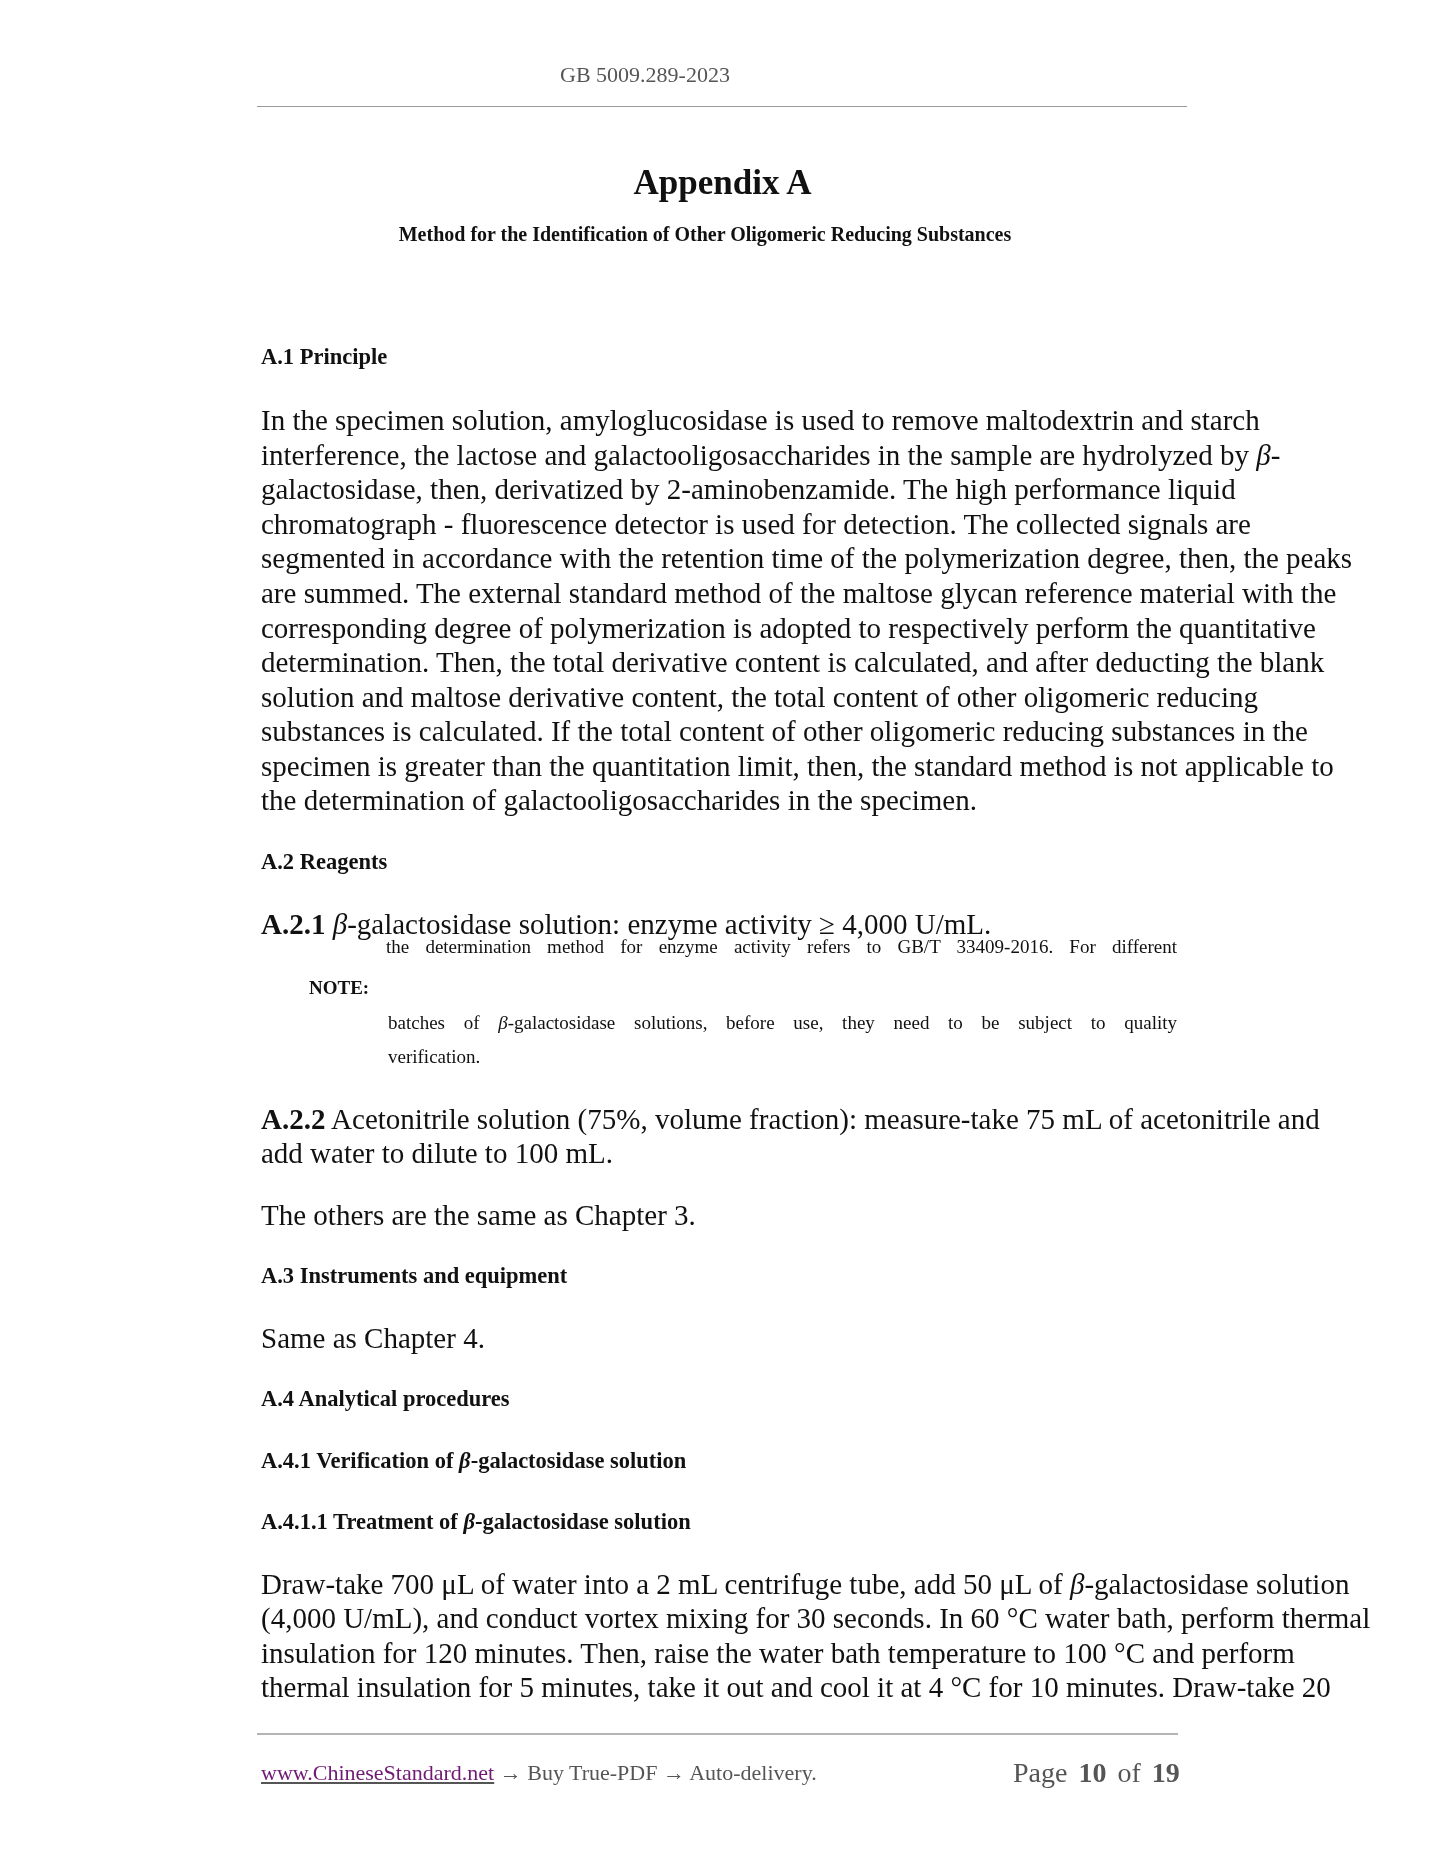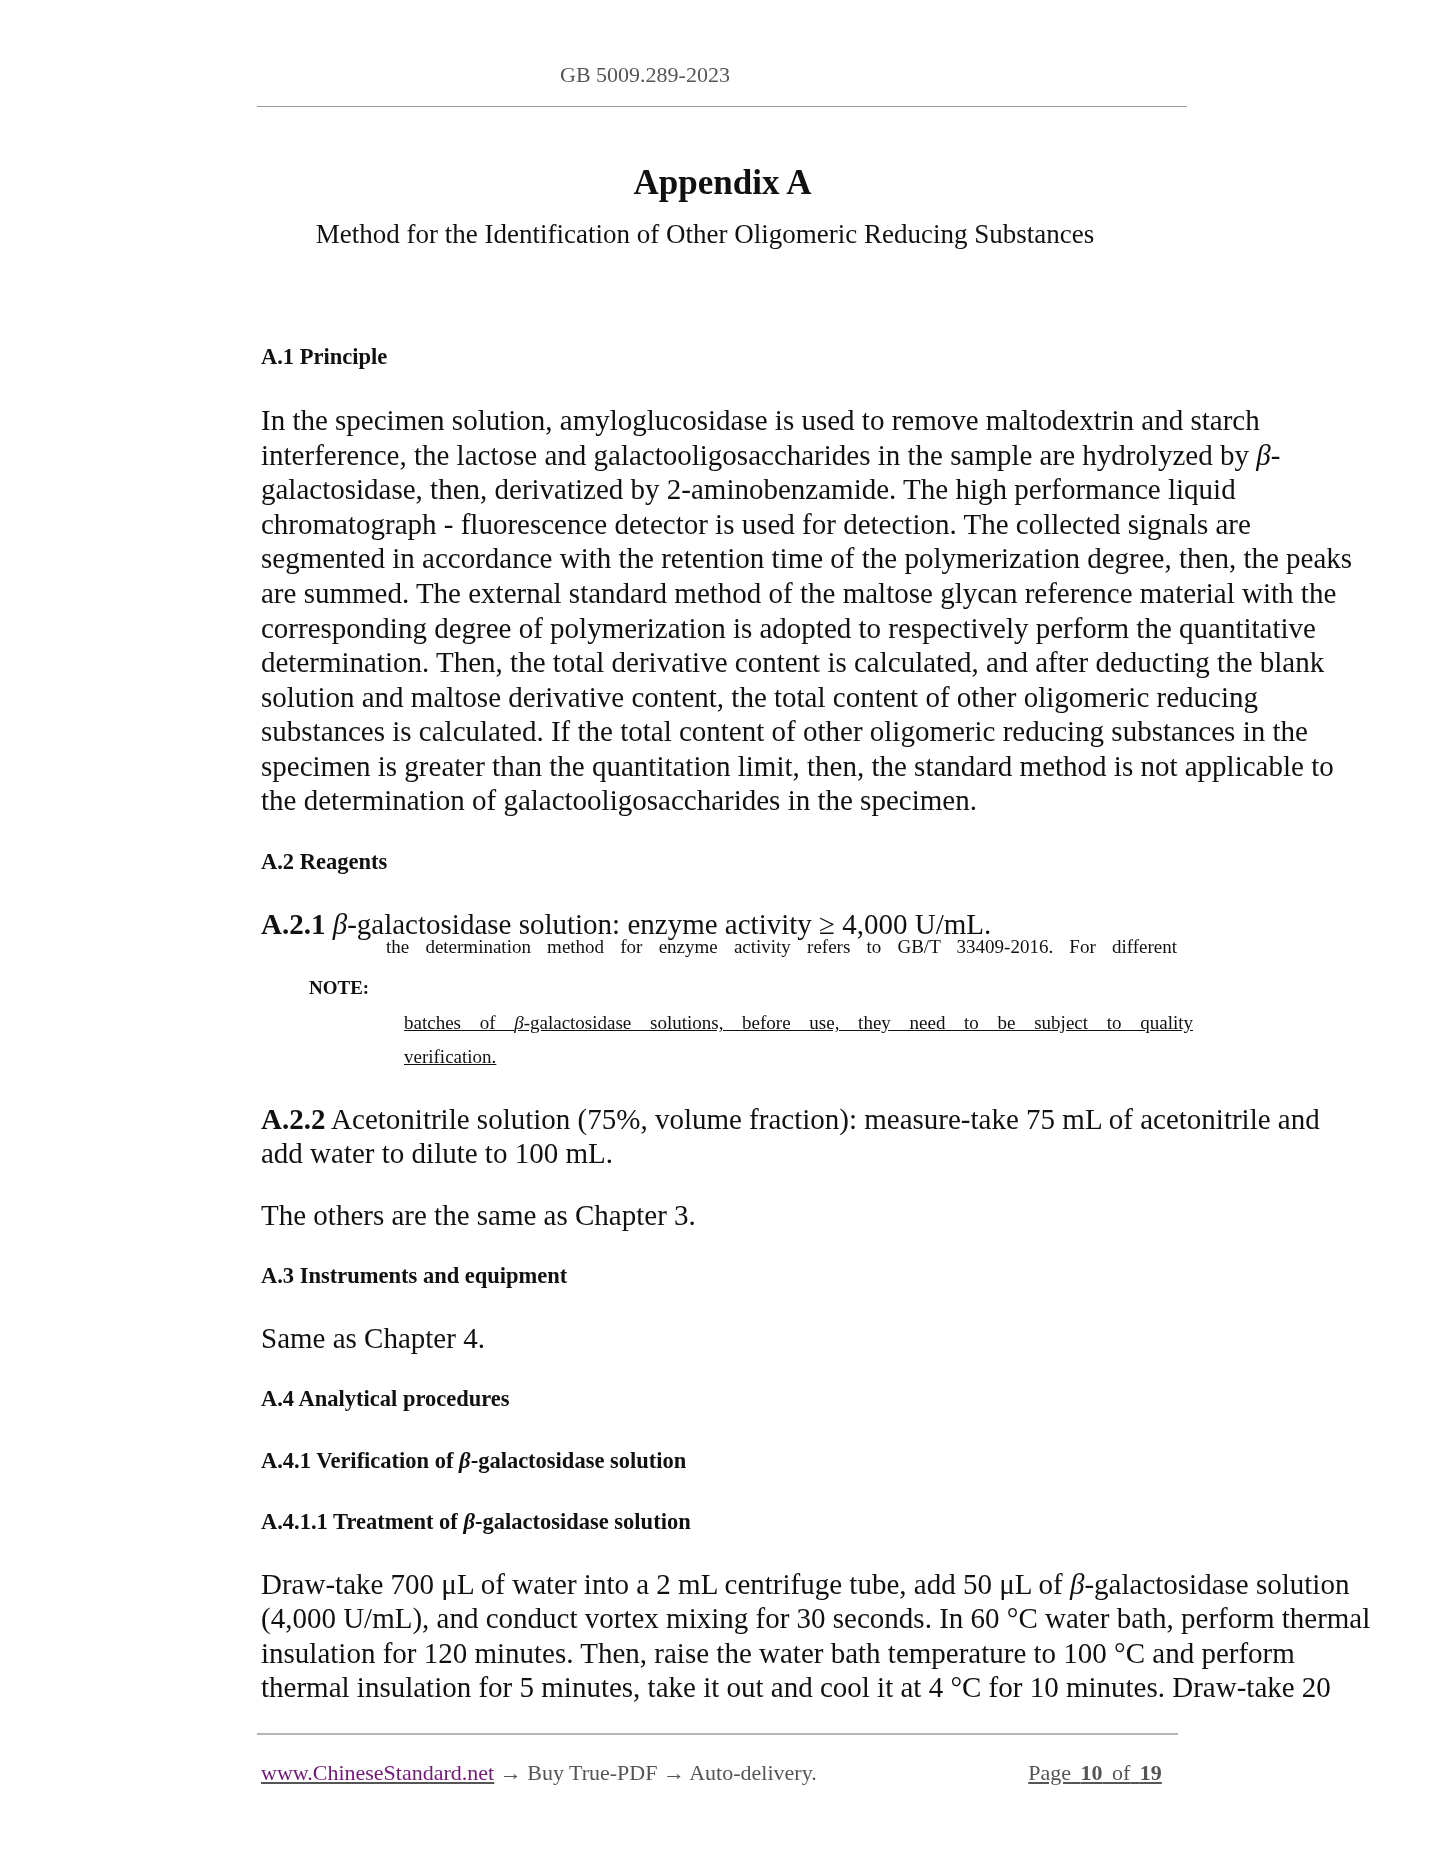--- a/index.html
+++ b/index.html
@@ -5,37 +5,37 @@
   html, body { margin: 0; padding: 0; background: #ffffff; }
   body { width: 1445px; height: 1870px; position: relative; overflow: hidden;
          font-family: "Liberation Serif", "DejaVu Serif", serif; color: #111; }
   .abs { position: absolute; }
   .header-title { left: 0; width: 1290px; top: 60px; text-align: center;
                   font-size: 22px; color: #555; line-height: 30px; }
   .hr-top { left: 257px; width: 930px; top: 106px; height: 0; border-top: 1.5px solid #9a9a9a; }
   .app-title { left: 0; width: 1445px; top: 162px; text-align: center;
                font-size: 35px; font-weight: bold; line-height: 42px; }
   .app-sub { left: 0; width: 1410px; top: 219px; text-align: center;
-             font-size: 27px; font-weight: normal; line-height: 30px; }
+             font-size: 20px; font-weight: bold; line-height: 30px; }
   .content { left: 261px; width: 916px; }
   .h { font-size: 22.5px; font-weight: bold; line-height: 30px; white-space: nowrap; }
   .line { font-size: 29px; line-height: 30px; height: 30px; white-space: nowrap;
           text-align: justify; text-align-last: justify; }
   .line.last { text-align: left; text-align-last: left; }
   .note-label { left: 309px; font-size: 19px; font-weight: bold; line-height: 26px; }
   .note-line { left: 386px; width: 791px; font-size: 19px; line-height: 26px; height: 26px;
                white-space: nowrap; text-align: justify; text-align-last: justify; }
-  .note-line.cont { left: 404px; width: 789px; text-decoration: underline; }
+  .note-line.cont { left: 388px; width: 789px; }
   .note-line.last { text-align: left; text-align-last: left; }
   .beta { font-style: italic; }
   .hr-bot { left: 257px; width: 921px; top: 1733px; height: 0; border-top: 2px solid #b4b4b4; }
   .footer-left { left: 261px; top: 1759px; font-size: 22px; color: #555; line-height: 28px; white-space: nowrap; }
   .footer-link { color: #701a75; text-decoration: underline; text-decoration-color: #555; }
-  .footer-right { left: 1013px; width: 164px; top: 1759px; font-size: 22px; color: #555; line-height: 28px;
-                  text-align: center; white-space: nowrap; word-spacing: 4px; text-decoration: underline; }
+  .footer-right { left: 1013px; width: 164px; top: 1759px; font-size: 28px; color: #555; line-height: 28px;
+                  text-align: left; white-space: nowrap; word-spacing: 4px; }
   .footer-right b { color: #555; }
 </style>
 </head>
 <body>
 
 <div class="abs header-title">GB 5009.289-2023</div>
 <div class="abs hr-top"></div>
 
 <div class="abs app-title">Appendix A</div>
 <div class="abs app-sub">Method for the Identification of Other Oligomeric Reducing Substances</div>

